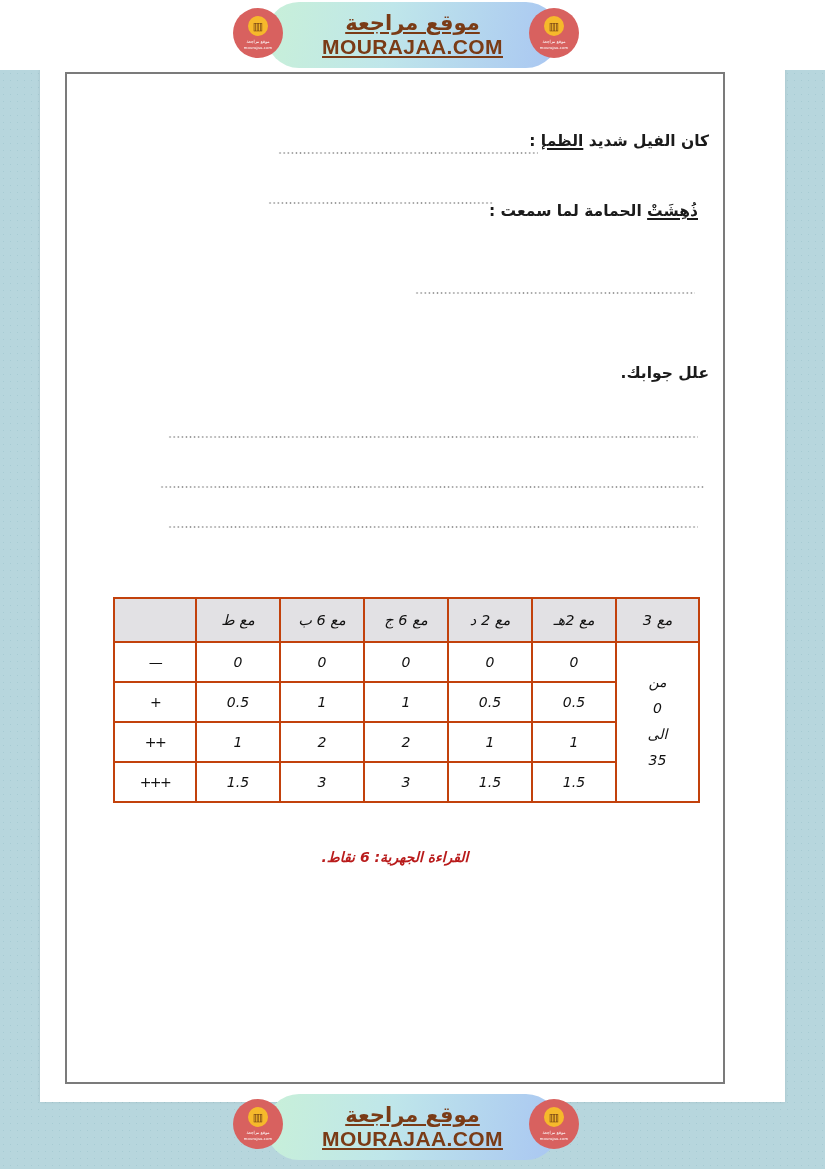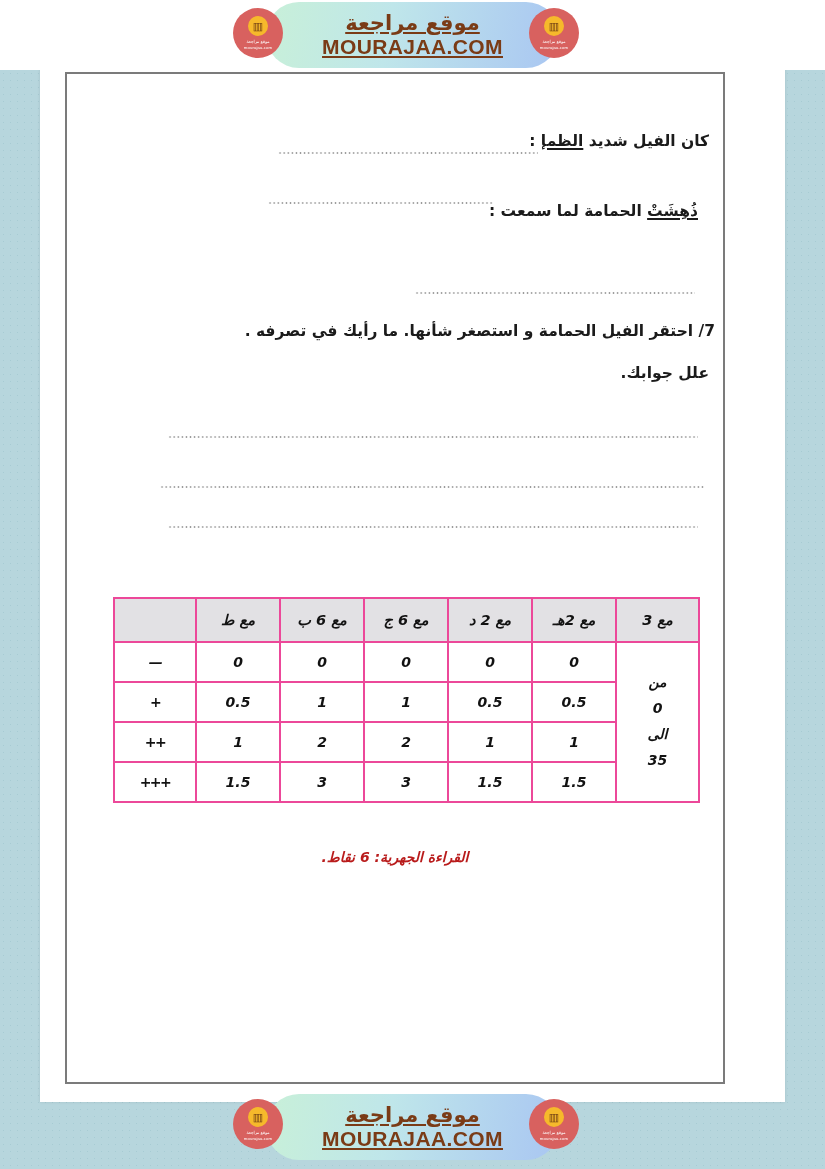--- a/index.html
+++ b/index.html
@@ -112,24 +112,24 @@
     height:30px;background:#e2e1e4;
     display:flex;align-items:center;justify-content:center;
     font-family:"DejaVu Sans", sans-serif;direction:rtl;
     font-size:14.5px;color:#222;font-weight:600;
   }
   table.marks{
     margin-top:9px;width:583px;border-collapse:collapse;
     table-layout:fixed;
   }
   table.marks th, table.marks td{
-    border:2px solid #ec4899;
+    border:2px solid #c2410c;
     height:36px;text-align:center;vertical-align:middle;
     font-family:"DejaVu Sans", sans-serif;
-    font-size:14px;font-weight:700;font-style:italic;color:#121212;
+    font-size:14px;font-weight:400;font-style:italic;color:#121212;
     background:#fff;
   }
   table.marks th{
     background:#e2e1e4;font-style:italic;font-size:14.5px;
     height:40px;
   }
   th.blank-head{background:#dcdbdf;}
   td.sym{
     background:#dcdbdf;font-style:normal;
     font-family:"Liberation Sans", sans-serif;
@@ -166,23 +166,20 @@
     </div>
     <div class="dots" style="position:absolute;top:78px;right:185px;width:260px;"></div>
 
     <div class="line-row" style="top:108px;right:25px;margin-top:20px;">
       <span class="ar q-text"><span class="u">ذُهِشَتْ</span> الحمامة لما سمعت :</span>
     </div>
     <div class="dots" style="position:absolute;top:128px;right:230px;width:225px;"></div>
 
     <div class="dots" style="position:absolute;top:218px;right:28px;width:280px;"></div>
 
-    <div class="line-row" style="top:248px;right:8px;">
-      <span class="ar q-text">7/ احتقر الفيل الحمامة و استصغر شأنها. ما رأيك في تصرفه .</span>
-    </div>
     <div class="line-row" style="top:290px;right:14px;">
       <span class="ar q-text">علل جوابك.</span>
     </div>
 
     <div class="dots" style="position:absolute;top:362px;right:25px;width:530px;"></div>
     <div class="dots" style="position:absolute;top:412px;right:18px;width:545px;"></div>
     <div class="dots" style="position:absolute;top:452px;right:25px;width:530px;"></div>
 
     <div class="tbl-wrap">
 

